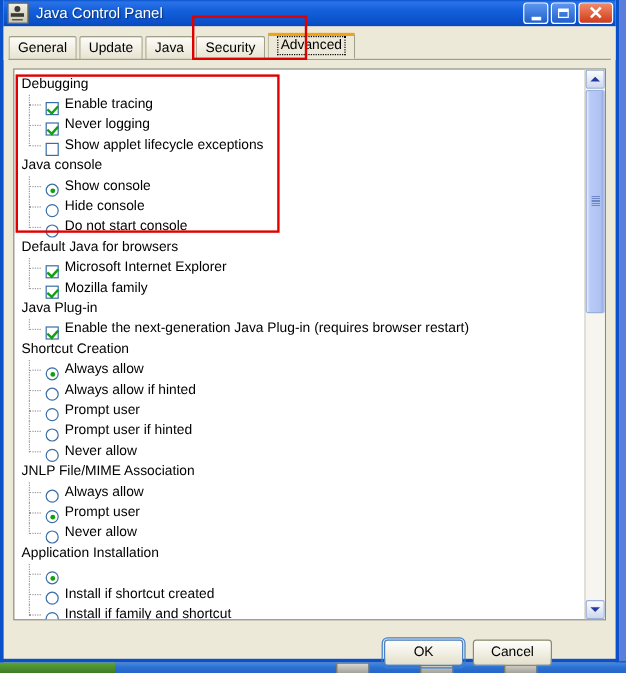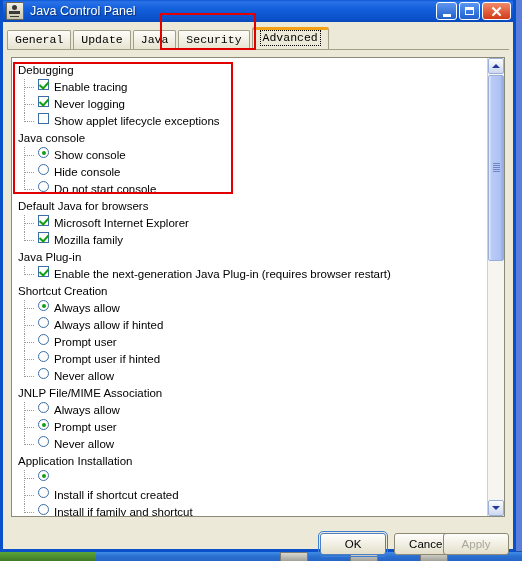--- a/index.html
+++ b/index.html
@@ -111,21 +111,20 @@
   .tbtn.close .glyph { font-size:15px; }
 
   
   #tabstrip {
     position:relative;
     height:22px;
     background:#ece9d8;
     padding-left:4px;
     padding-top:6px;
     box-sizing:content-box;
-    font-family:Liberation Mono, monospace;
   }
   #tabrow { display:flex; align-items:flex-end; gap:2px; height:21px;}
   .tab {
     font-size:11.5px;
     color:#000;
     padding:2px 7px 3px 7px;
     background: linear-gradient(to bottom,#fdfcf8,#e6e2cf);
     border:1px solid #a09f88;
     border-bottom:none;
     border-radius:2px 2px 0 0;
@@ -172,21 +171,21 @@
     font-size:11.5px;
     color:#000;
   }
   .group-label {
     height:17px; line-height:17px;
     white-space:nowrap;
     padding-left:2px;
   }
   .opt {
     height:17px; line-height:17px;
-    display:flex; align-items:flex-start;
+    display:flex; align-items:flex-end;
     white-space:nowrap;
     position:relative;
     padding-left:14px;
   }
   
   .opt::before {
     content:"";
     position:absolute;
     left:8px; top:0; bottom:0;
     border-left:1px dotted #9a9a9a;
@@ -472,19 +471,18 @@
       </div>
       <div class="sb-btn down">
         <div class="arrow"></div>
       </div>
     </div>
   </div>
 
   <div id="buttonbar">
     <div class="btn default" style="left:317px">OK</div>
     <div class="btn" style="left:391px">Cancel</div>
-    <div class="btn disabled" style="left:440px">Apply</div>
   </div>
 
 </div>
 
 <div class="annot" id="annot-0" style="left: 160px; top: 13px; width: 96px; height: 37px; border-color: rgb(224, 0, 0);"></div>
 <div class="annot" id="annot-1" style="left: 13px; top: 62px; width: 220px; height: 132px; border-color: rgb(224, 0, 0);"></div>
 
 </body></html>

